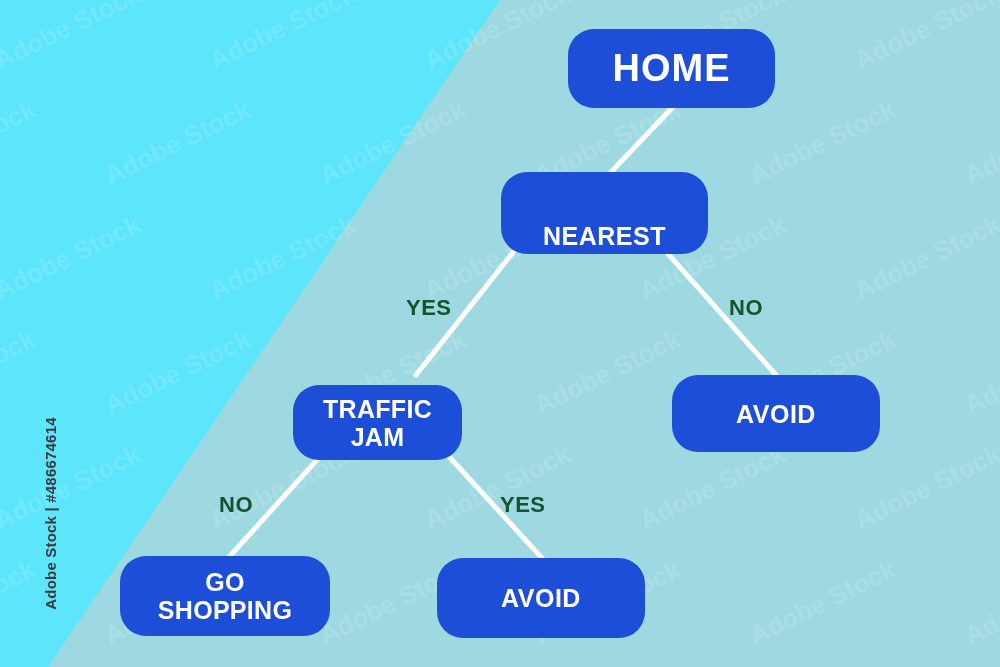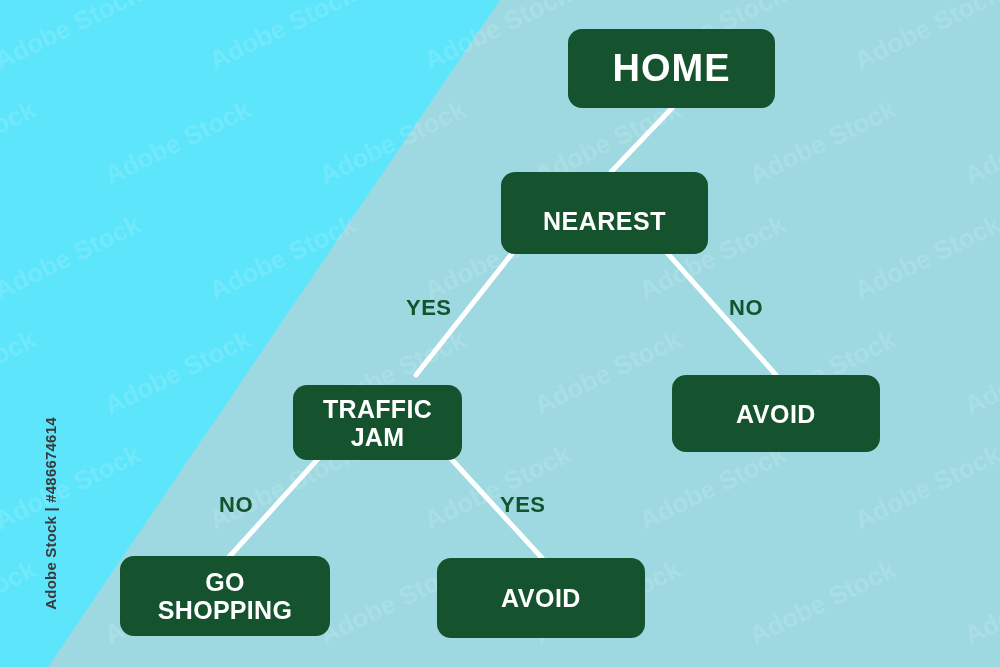--- a/index.html
+++ b/index.html
@@ -33,31 +33,31 @@
     font-weight: bold;
     font-size: 41px;
     line-height: 1.12;
     letter-spacing: 0.5px;
     text-align: left;
   }
   .title .line2 { display: block; }
 
   .node {
     position: absolute;
-    background: #14532d;
-    border-radius: 14px;
+    background: #1d4ed8;
+    border-radius: 26px;
     color: #ffffff;
     font-weight: bold;
     display: flex;
     align-items: center;
     justify-content: center;
     text-align: center;
     line-height: 1.12;
     box-sizing: border-box;
-    padding: 19px 10px;
+    padding: 4px 10px;
   }
   .node-home      { left: 568px; top: 29px;  width: 207px; height: 79px; font-size: 38px; letter-spacing: 1px; }
   .node-nearest   { left: 501px; top: 172px; width: 207px; height: 82px; font-size: 25px; letter-spacing: 0.5px; align-items: flex-end; }
   .node-traffic   { left: 293px; top: 385px; width: 169px; height: 75px; font-size: 25px; letter-spacing: 0.3px; }
   .node-avoid-r   { left: 672px; top: 375px; width: 208px; height: 77px; font-size: 25px; letter-spacing: 0.5px; }
   .node-goshop    { left: 120px; top: 556px; width: 210px; height: 80px; font-size: 25px; letter-spacing: 0.3px; }
   .node-avoid-b   { left: 437px; top: 558px; width: 208px; height: 80px; font-size: 25px; letter-spacing: 0.5px; }
 
   .edge-label {
     position: absolute;

